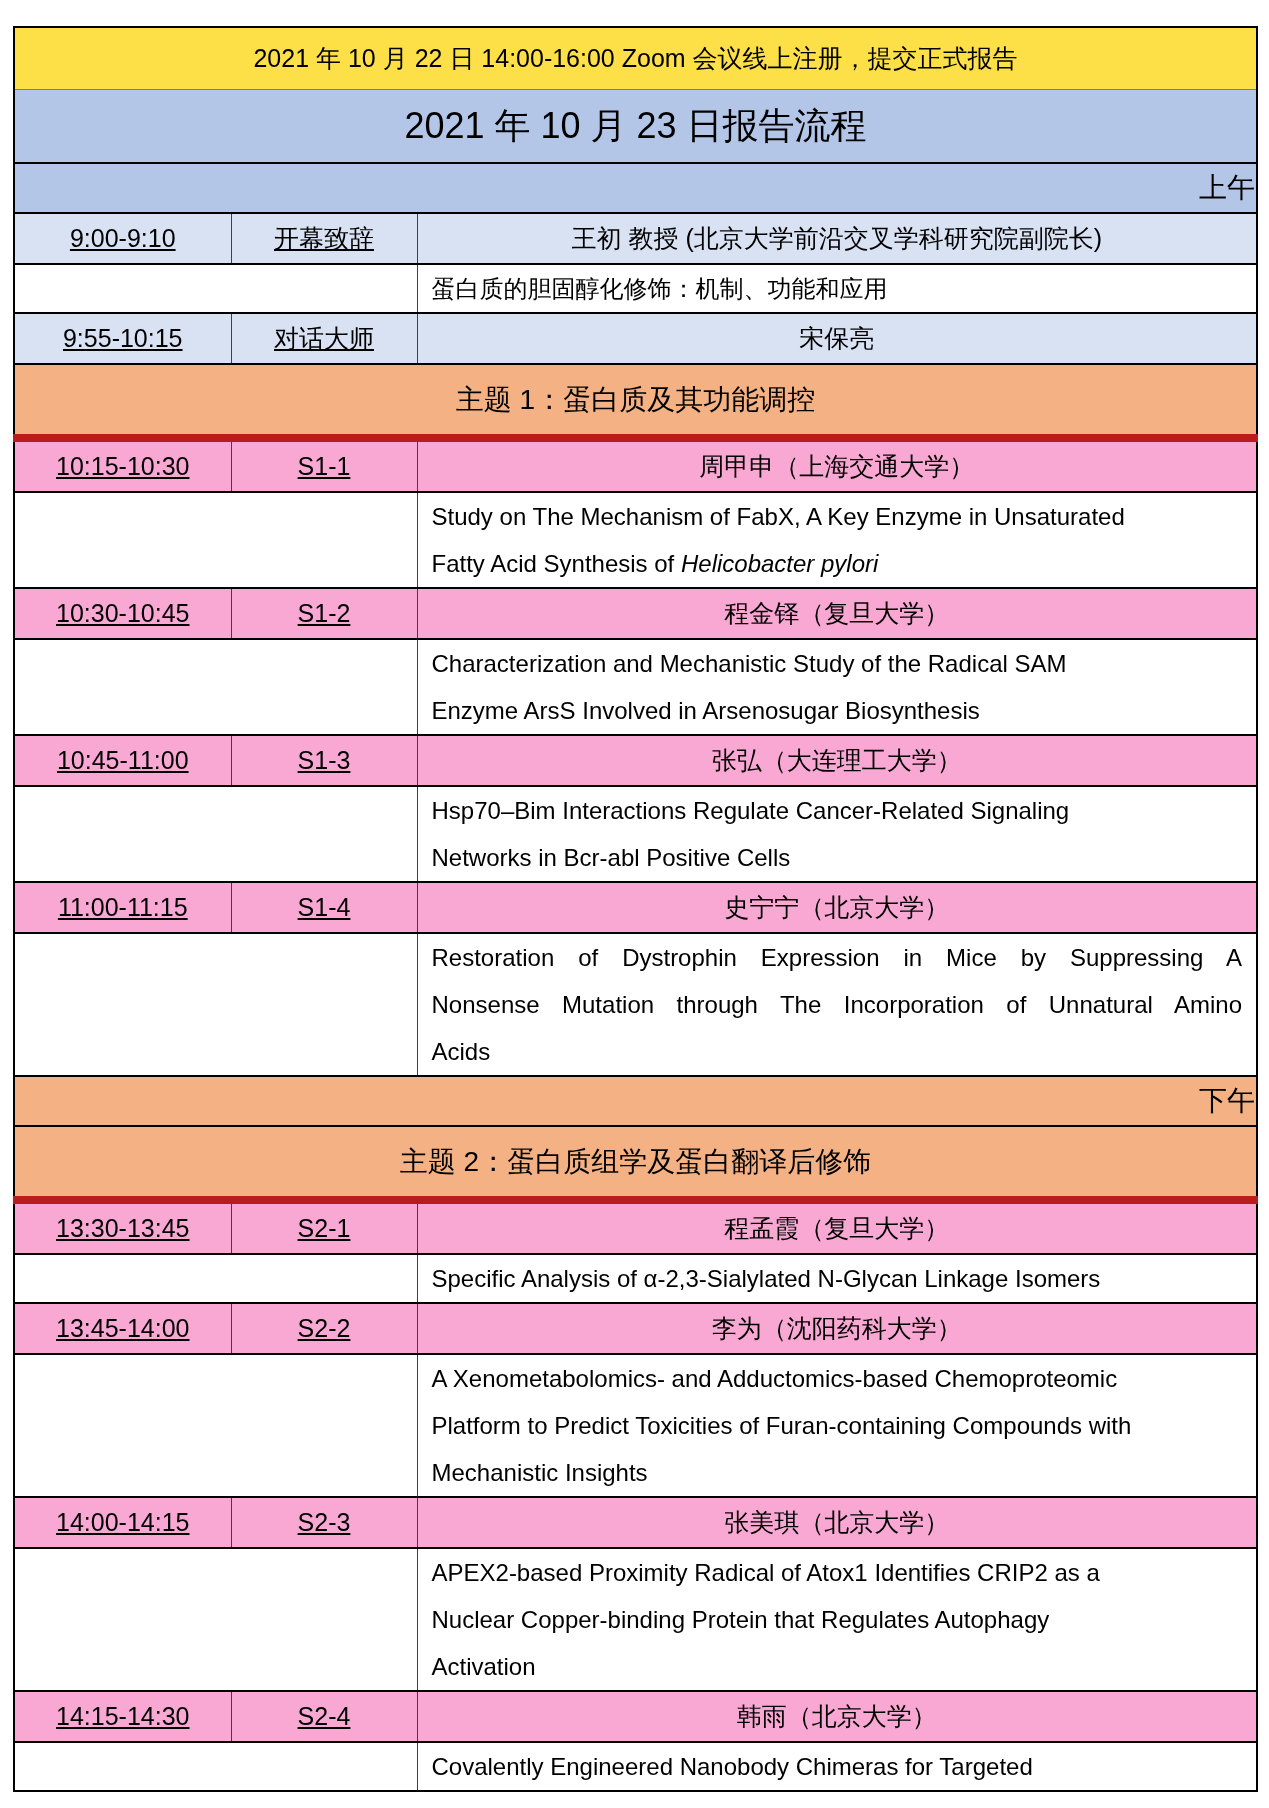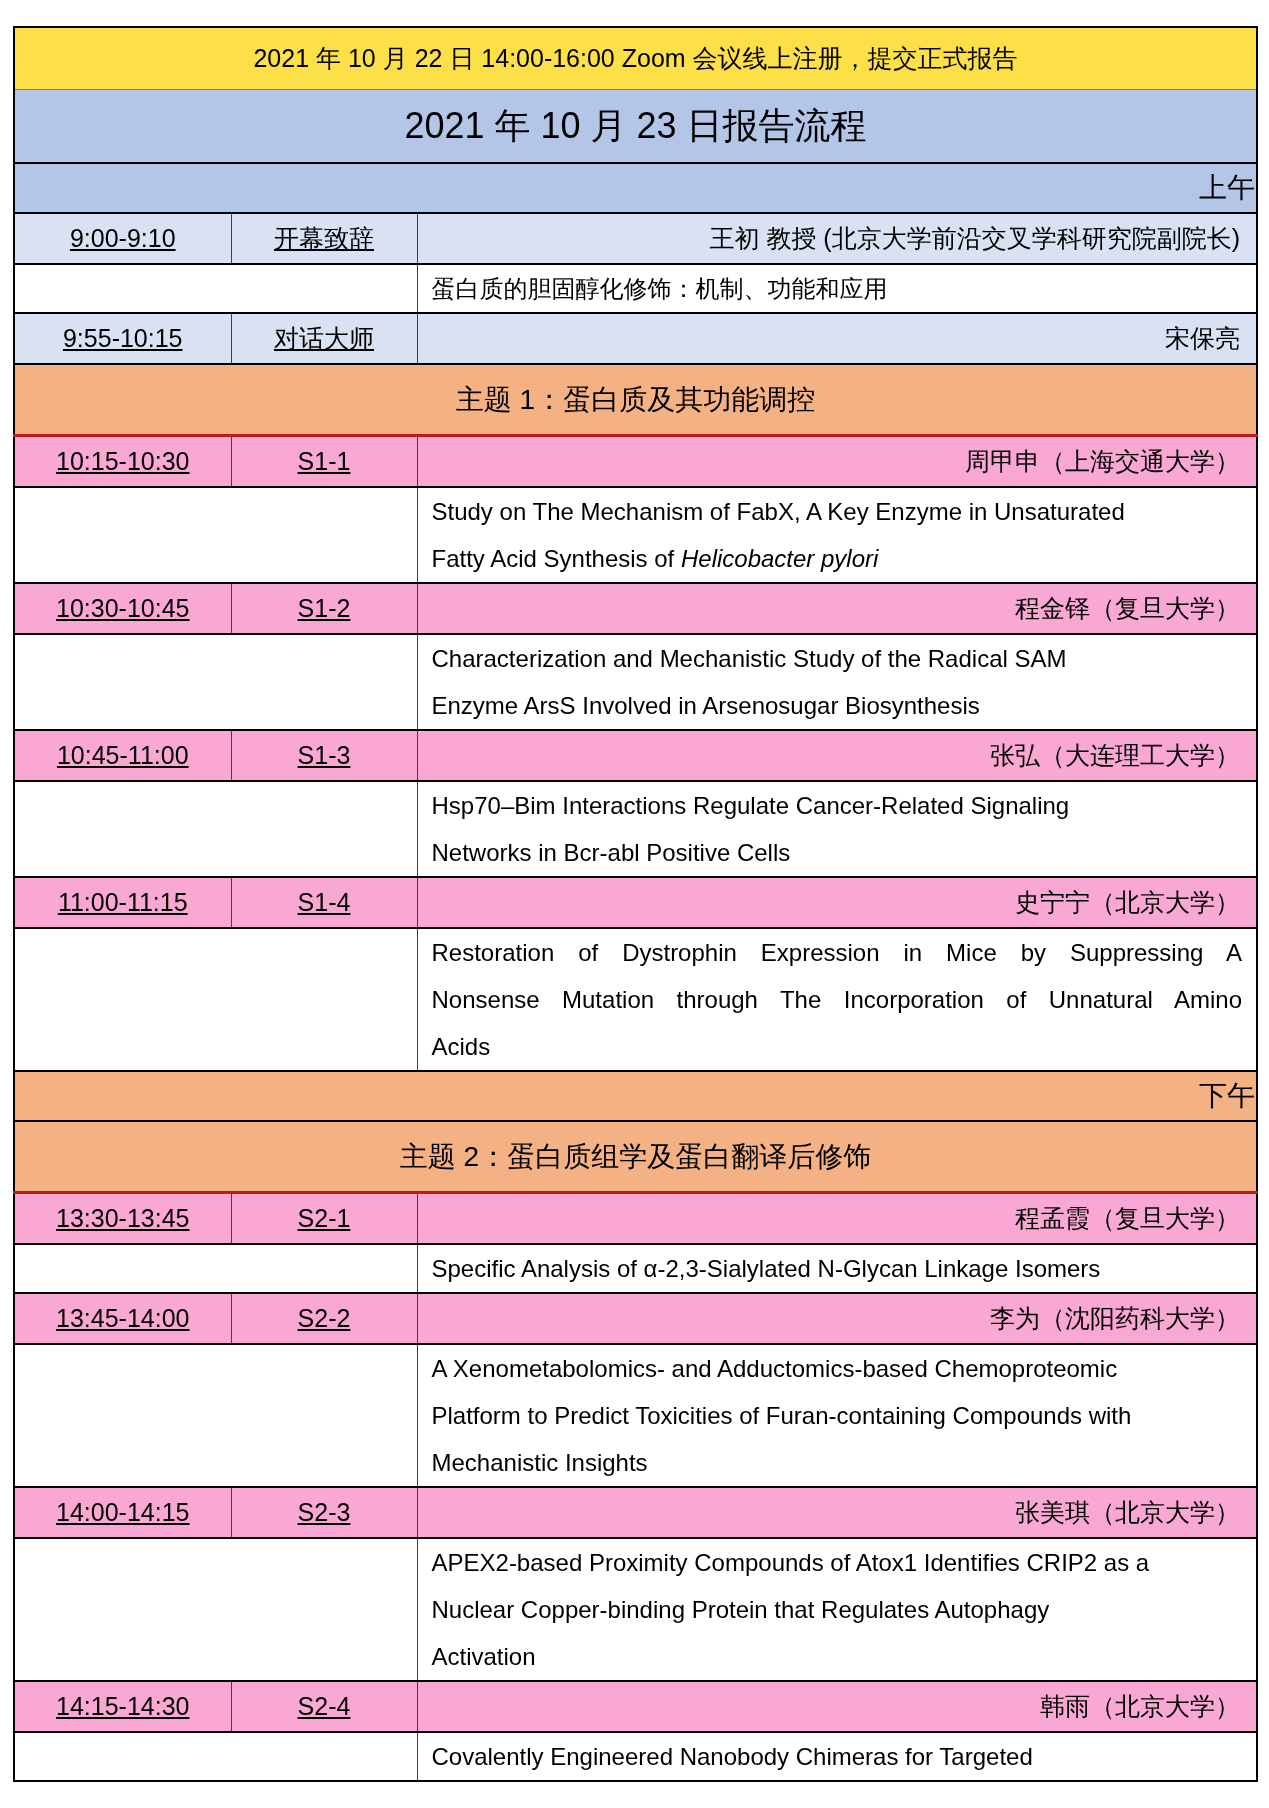--- a/index.html
+++ b/index.html
@@ -59,30 +59,30 @@
     font-family: Liberation Serif, serif;
   }
   tr.daypart.am td { background: #b4c6e7; }
   tr.daypart.pm td { background: #f4b183; margin-left: 44px; }
   tr.theme td {
     background: #f4b183;
     height: 67px;
     text-align: center;
     font-size: 28px;
     border-top: 2px solid #000000;
-    border-bottom: 3px solid #b91c1c;
+    border-bottom: 8px solid #b91c1c;
   }
   tr.slot td {
     height: 47px;
     font-size: 25px;
   }
   tr.slot.am td { background: #d9e2f3; }
   tr.slot.ss td { background: #f9a8d4; }
   td.time, td.code { text-align: center; text-decoration: underline; }
-  td.speaker { text-align: right; padding: 0 16px; }
+  td.speaker { text-align: center; padding: 0 16px; }
 
   tr.abstract td {
     background: #ffffff;
     border-top: 2px solid #000000;
     border-bottom: 2px solid #000000;
     margin-left: 16px;
   }
   tr.abstract td.body { padding: 0 14px; }
   .line {
     font-size: 24px;
@@ -238,21 +238,21 @@
 
   <tr class="slot ss">
     <td class="time">14:00-14:15</td>
     <td class="code">S2-3</td>
     <td class="speaker">张美琪（北京大学）</td>
   </tr>
 
   <tr class="abstract">
     <td colspan="2"></td>
     <td class="body">
-      <div class="line">APEX2-based Proximity Compounds of Atox1 Identifies CRIP2 as a</div>
+      <div class="line">APEX2-based Proximity Radical of Atox1 Identifies CRIP2 as a</div>
       <div class="line">Nuclear Copper-binding Protein that Regulates Autophagy</div>
       <div class="line">Activation</div>
     </td>
   </tr>
 
   <tr class="slot ss">
     <td class="time">14:15-14:30</td>
     <td class="code">S2-4</td>
     <td class="speaker">韩雨（北京大学）</td>
   </tr>

